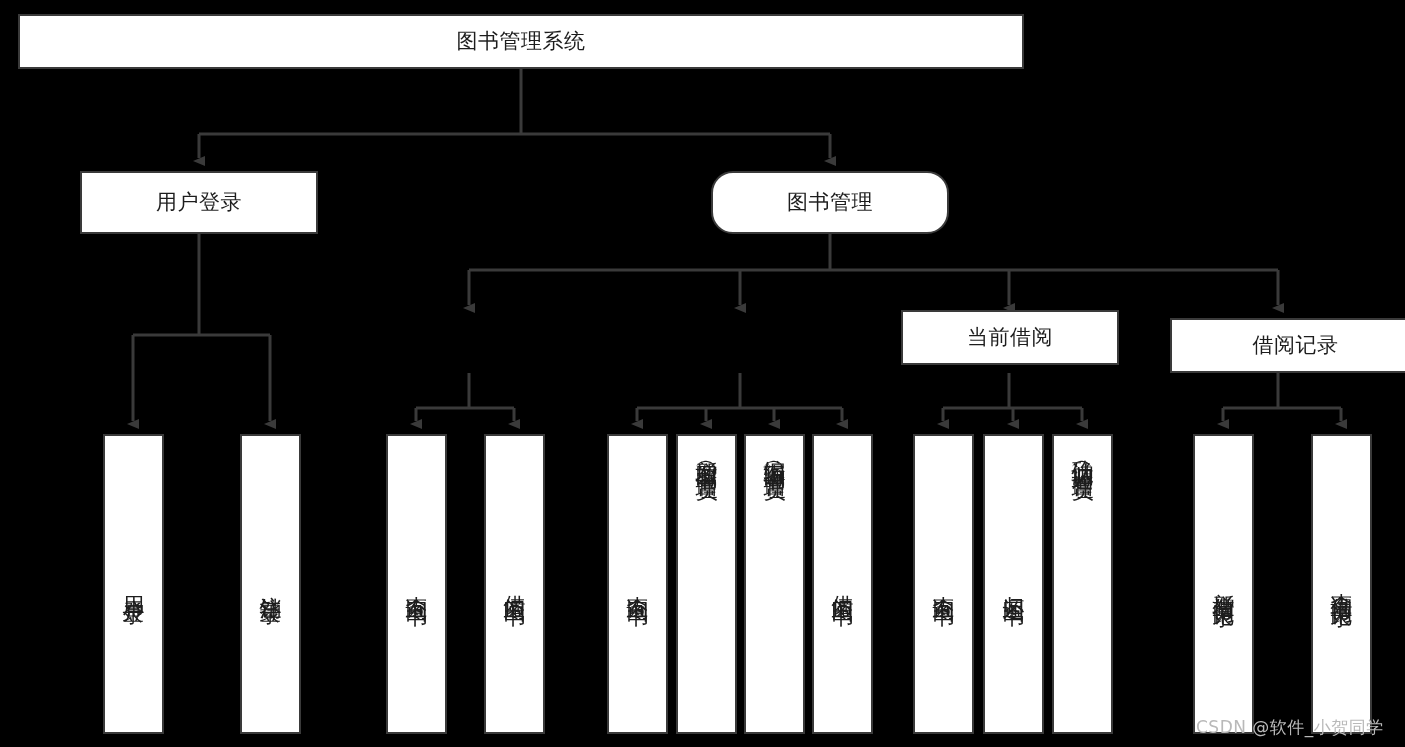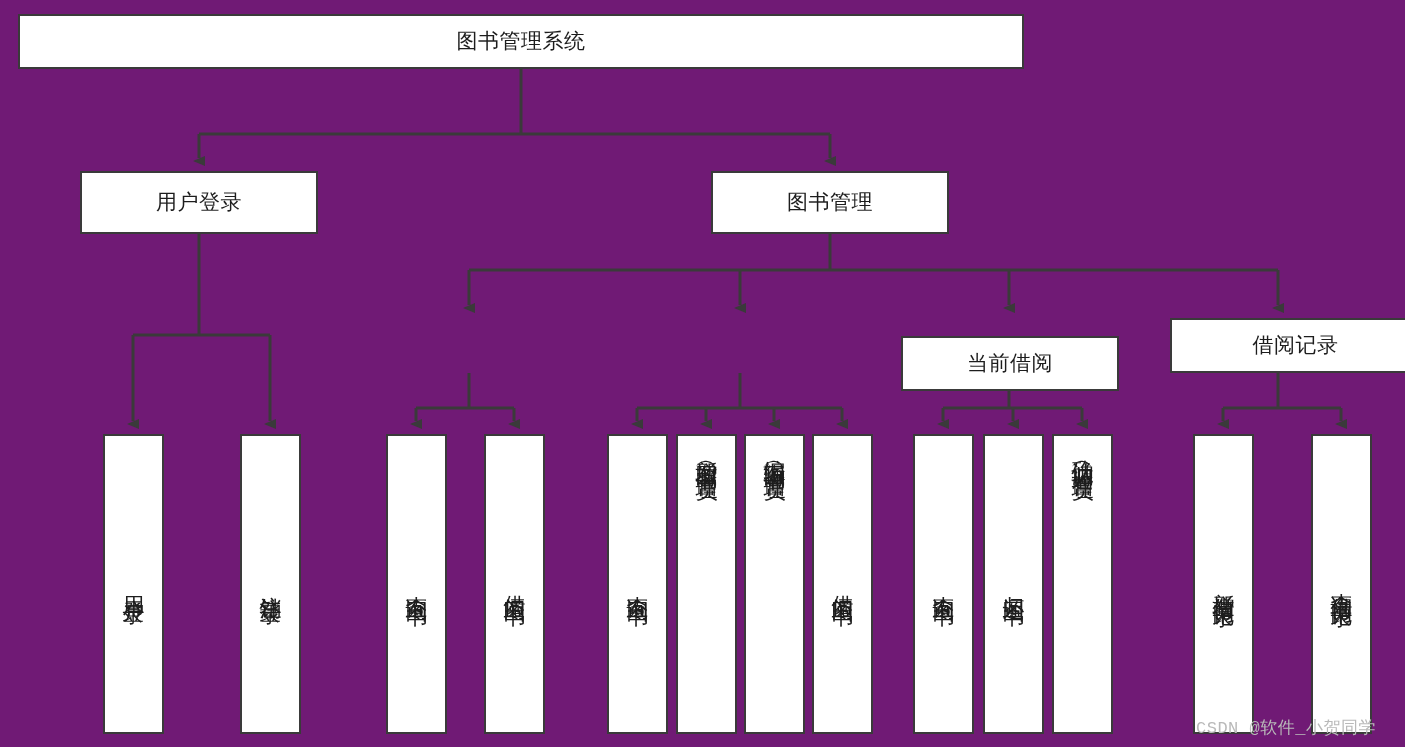--- a/index.html
+++ b/index.html
@@ -4,21 +4,21 @@
 <style>
   html, body {
     margin: 0;
     padding: 0;
     background: #ffffff;
   }
   #canvas {
     position: relative;
     width: 1405px;
     height: 747px;
-    background: #701a75;
+    background: #000000;
     font-family: "DejaVu Sans", "Liberation Sans", sans-serif;
     overflow: hidden;
   }
   #edges {
     position: absolute;
     left: 0;
     top: 0;
     width: 1405px;
     height: 747px;
     pointer-events: none;
@@ -63,21 +63,20 @@
   .node.vertical.topped .node-label {
     margin-top: 6px;
   }
   .watermark {
     position: absolute;
     color: #b9b9b9;
     font-size: 17px;
     letter-spacing: 0.5px;
     white-space: nowrap;
     user-select: none;
-    font-family: Liberation Mono, monospace;
   }
 </style>
 </head>
 <body>
 
 <div id="canvas">
 
   <svg id="edges" viewBox="0 0 1405 747" xmlns="http://www.w3.org/2000/svg">
     <defs>
       <marker id="arrow" markerWidth="10" markerHeight="12" refX="2" refY="6" orient="auto" markerUnits="userSpaceOnUse">
@@ -128,25 +127,25 @@
     </g>
   </svg>
 
   <div class="node" style="left:18px; top:14px; width:1006px; height:55px;">
     <span class="node-label">图书管理系统</span>
   </div>
 
   <div class="node" style="left:80px; top:171px; width:238px; height:63px;">
     <span class="node-label">用户登录</span>
   </div>
-  <div class="node" style="left:711px; top:171px; width:238px; height:63px;">
+  <div class="node" style="left:711px; top:171px; width:238px; height:63px;border-radius:22px;">
     <span class="node-label">图书管理</span>
   </div>
 
-  <div class="node" style="left:901px; top:336px; width:218px; height:55px;">
+  <div class="node" style="left:901px; top:310px; width:218px; height:55px;">
     <span class="node-label">当前借阅</span>
   </div>
   <div class="node" style="left:1170px; top:318px; width:251px; height:55px;">
     <span class="node-label">借阅记录</span>
   </div>
 
   <div class="node vertical centered" style="left:103px; top:434px; width:61px; height:300px;">
     <span class="node-label">用户登录</span>
   </div>
   <div class="node vertical centered" style="left:240px; top:434px; width:61px; height:300px;">

